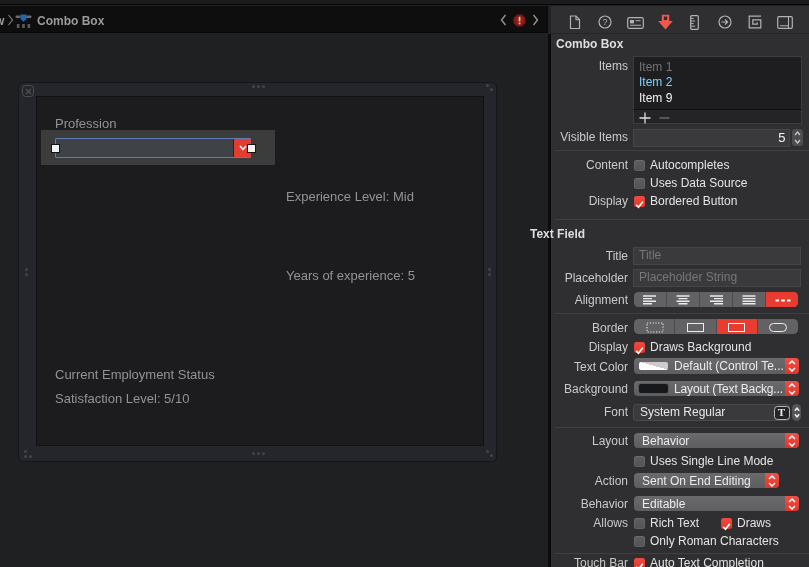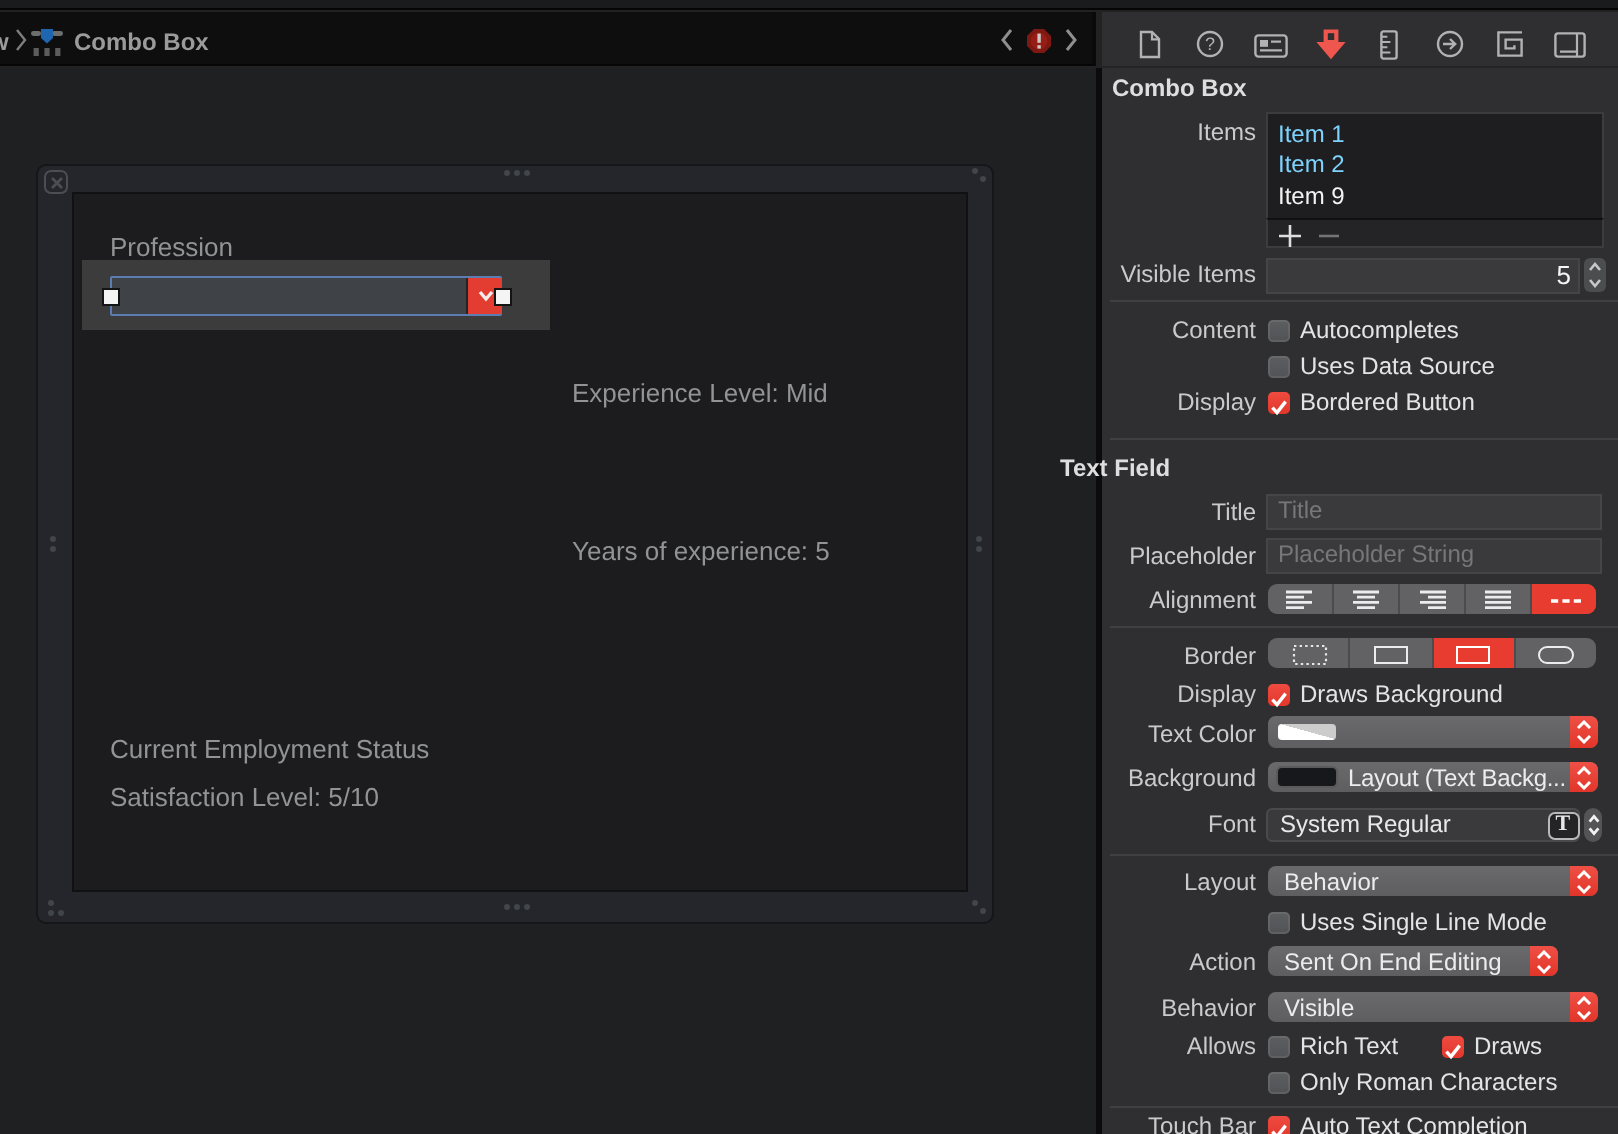--- a/index.html
+++ b/index.html
@@ -149,21 +149,21 @@
       <path d="M13 1.2 H1.2 V12.8 H12.8 V4.8 H4.8 V9.2 H9.2 V7.6" stroke="#b2b2b2" stroke-width="1.2" fill="none"></path>
     </svg>
   <svg class="abs" style="left:777px;top:16px" width="16" height="13" viewBox="0 0 16 13">
       <rect x="0.7" y="0.7" width="14.6" height="11.6" rx="1.3" stroke="#b2b2b2" stroke-width="1.2" fill="none"></rect>
       <path d="M11.5 0.7 v11.6 M3 9.8 h8.5 V3" stroke="#b2b2b2" stroke-width="1.1" fill="none"></path>
     </svg>
 
   <div class="hdr" style="left:556px;top:38px;">Combo Box</div>
   <div class="lbl" style="top:60px;">Items</div>
   <div class="abs" style="left:633px;top:56px;width:169px;height:53px;background:#1e1e20;border:1px solid #3c3c3e;border-bottom:none;padding-top:2.5px;">
-    <div style="color:#7dd3fc;font-size:12px;line-height:15.5px;padding-left:5px;">Item 1</div>
+    <div style="color:#737373;font-size:12px;line-height:15.5px;padding-left:5px;">Item 1</div>
     <div style="color:#7dd3fc;font-size:12px;line-height:15.5px;padding-left:5px;">Item 2</div>
     <div style="color:#f2f2f2;font-size:12px;line-height:15.5px;padding-left:5px;">Item 9</div>
   </div>
   <div class="abs" style="left:633px;top:109px;width:169px;height:14.5px;background:#242426;border:1px solid #3c3c3e;border-top:1px solid #101011;"></div>
   <svg class="abs" style="left:638.5px;top:111.5px" width="12" height="12" viewBox="0 0 12 12">
       <path d="M6 0.5 v11 M0.5 6 h11" stroke="#dedede" stroke-width="1.3"></path>
     </svg>
   <svg class="abs" style="left:659px;top:111.5px" width="11" height="12" viewBox="0 0 11 12">
       <path d="M0.5 6 h10" stroke="#747474" stroke-width="1.3"></path>
     </svg>
@@ -242,20 +242,21 @@
       </div>
   </div>
   <div class="lbl" style="top:341px;">Display</div>
   <div class="chk on" style="left:634px;top:341.5px;"><svg width="11" height="11" viewBox="0 0 11 11">
         <path d="M2.2 5.8 L4.5 8.3 L8.8 2.8" stroke="#fff" stroke-width="1.7" fill="none"></path>
       </svg></div>
   <div class="ctext" style="left:650px;top:341px;">Draws Background</div>
   <div class="lbl" style="top:360.5px;">Text Color</div>
   <div class="pop" style="left:634px;top:358px;width:165px;">
     <div style="position:absolute;left:5px;top:3.5px;width:29px;height:8.5px;border-radius:2px;background:linear-gradient(to top right,#ffffff 52%,#cccccc 52%);"></div>
+    <span style="position:absolute;left:40px;">Default (Control Te...</span>
     <div class="cap">
         <svg style="position:absolute;left:2.5px;top:2px" width="8" height="12" viewBox="0 0 8 12">
           <path d="M1 4 L4 1 L7 4 M1 8 L4 11 L7 8" stroke="#fff" stroke-width="1.5" fill="none"></path>
         </svg>
       </div>
   </div>
   <div class="lbl" style="top:382.5px;">Background</div>
   <div class="pop" style="left:634px;top:380.5px;width:165px;">
     <div style="position:absolute;left:5px;top:3.5px;width:29px;height:8.5px;border-radius:2px;background:#17181b;box-shadow:0 0 0 1px #5a5a5a;"></div>
     <span style="position:absolute;left:40px;letter-spacing:-0.15px;">Layout (Text Backg...</span>
@@ -294,21 +295,21 @@
   <div class="pop" style="left:634px;top:472.5px;width:145px;">
     <span style="position:absolute;left:8px;">Sent On End Editing</span>
     <div class="cap">
         <svg style="position:absolute;left:2.5px;top:2px" width="8" height="12" viewBox="0 0 8 12">
           <path d="M1 4 L4 1 L7 4 M1 8 L4 11 L7 8" stroke="#fff" stroke-width="1.5" fill="none"></path>
         </svg>
       </div>
   </div>
   <div class="lbl" style="top:498px;">Behavior</div>
   <div class="pop" style="left:634px;top:495.5px;width:165px;">
-    <span style="position:absolute;left:8px;">Visible</span>
+    <span style="position:absolute;left:8px;">Editable</span>
     <div class="cap">
         <svg style="position:absolute;left:2.5px;top:2px" width="8" height="12" viewBox="0 0 8 12">
           <path d="M1 4 L4 1 L7 4 M1 8 L4 11 L7 8" stroke="#fff" stroke-width="1.5" fill="none"></path>
         </svg>
       </div>
   </div>
   <div class="lbl" style="top:517px;">Allows</div>
   <div class="chk" style="left:634px;top:517.5px;"></div>
   <div class="ctext" style="left:650px;top:517px;">Rich Text</div>
   <div class="chk on" style="left:721px;top:517.5px;"><svg width="11" height="11" viewBox="0 0 11 11">

